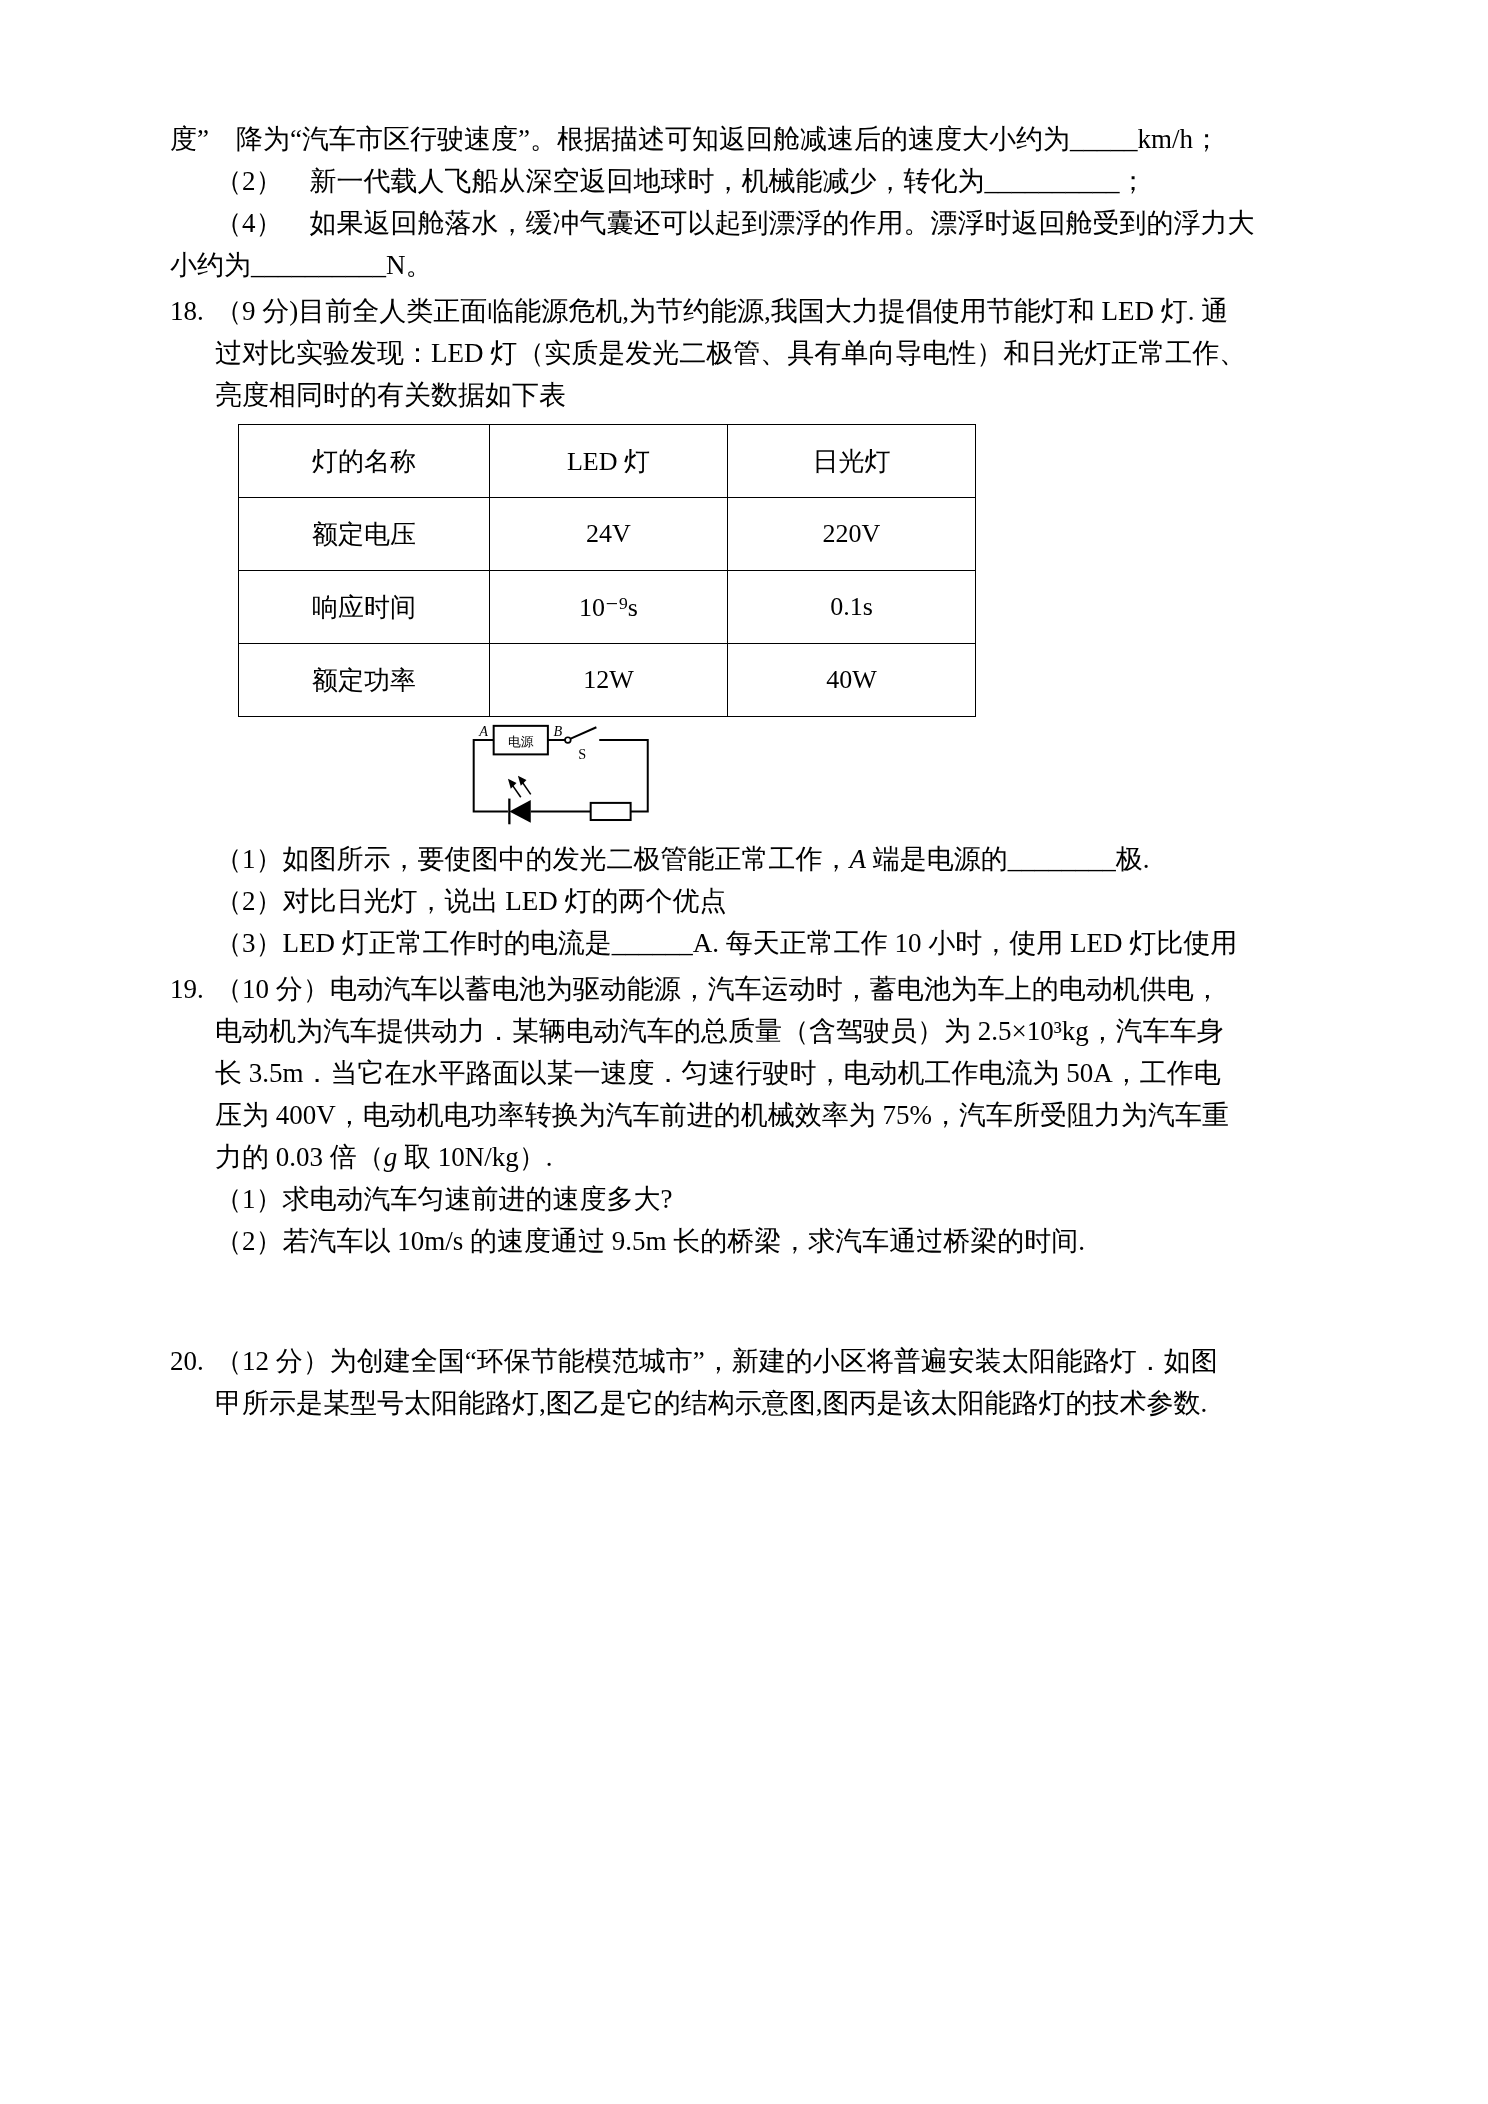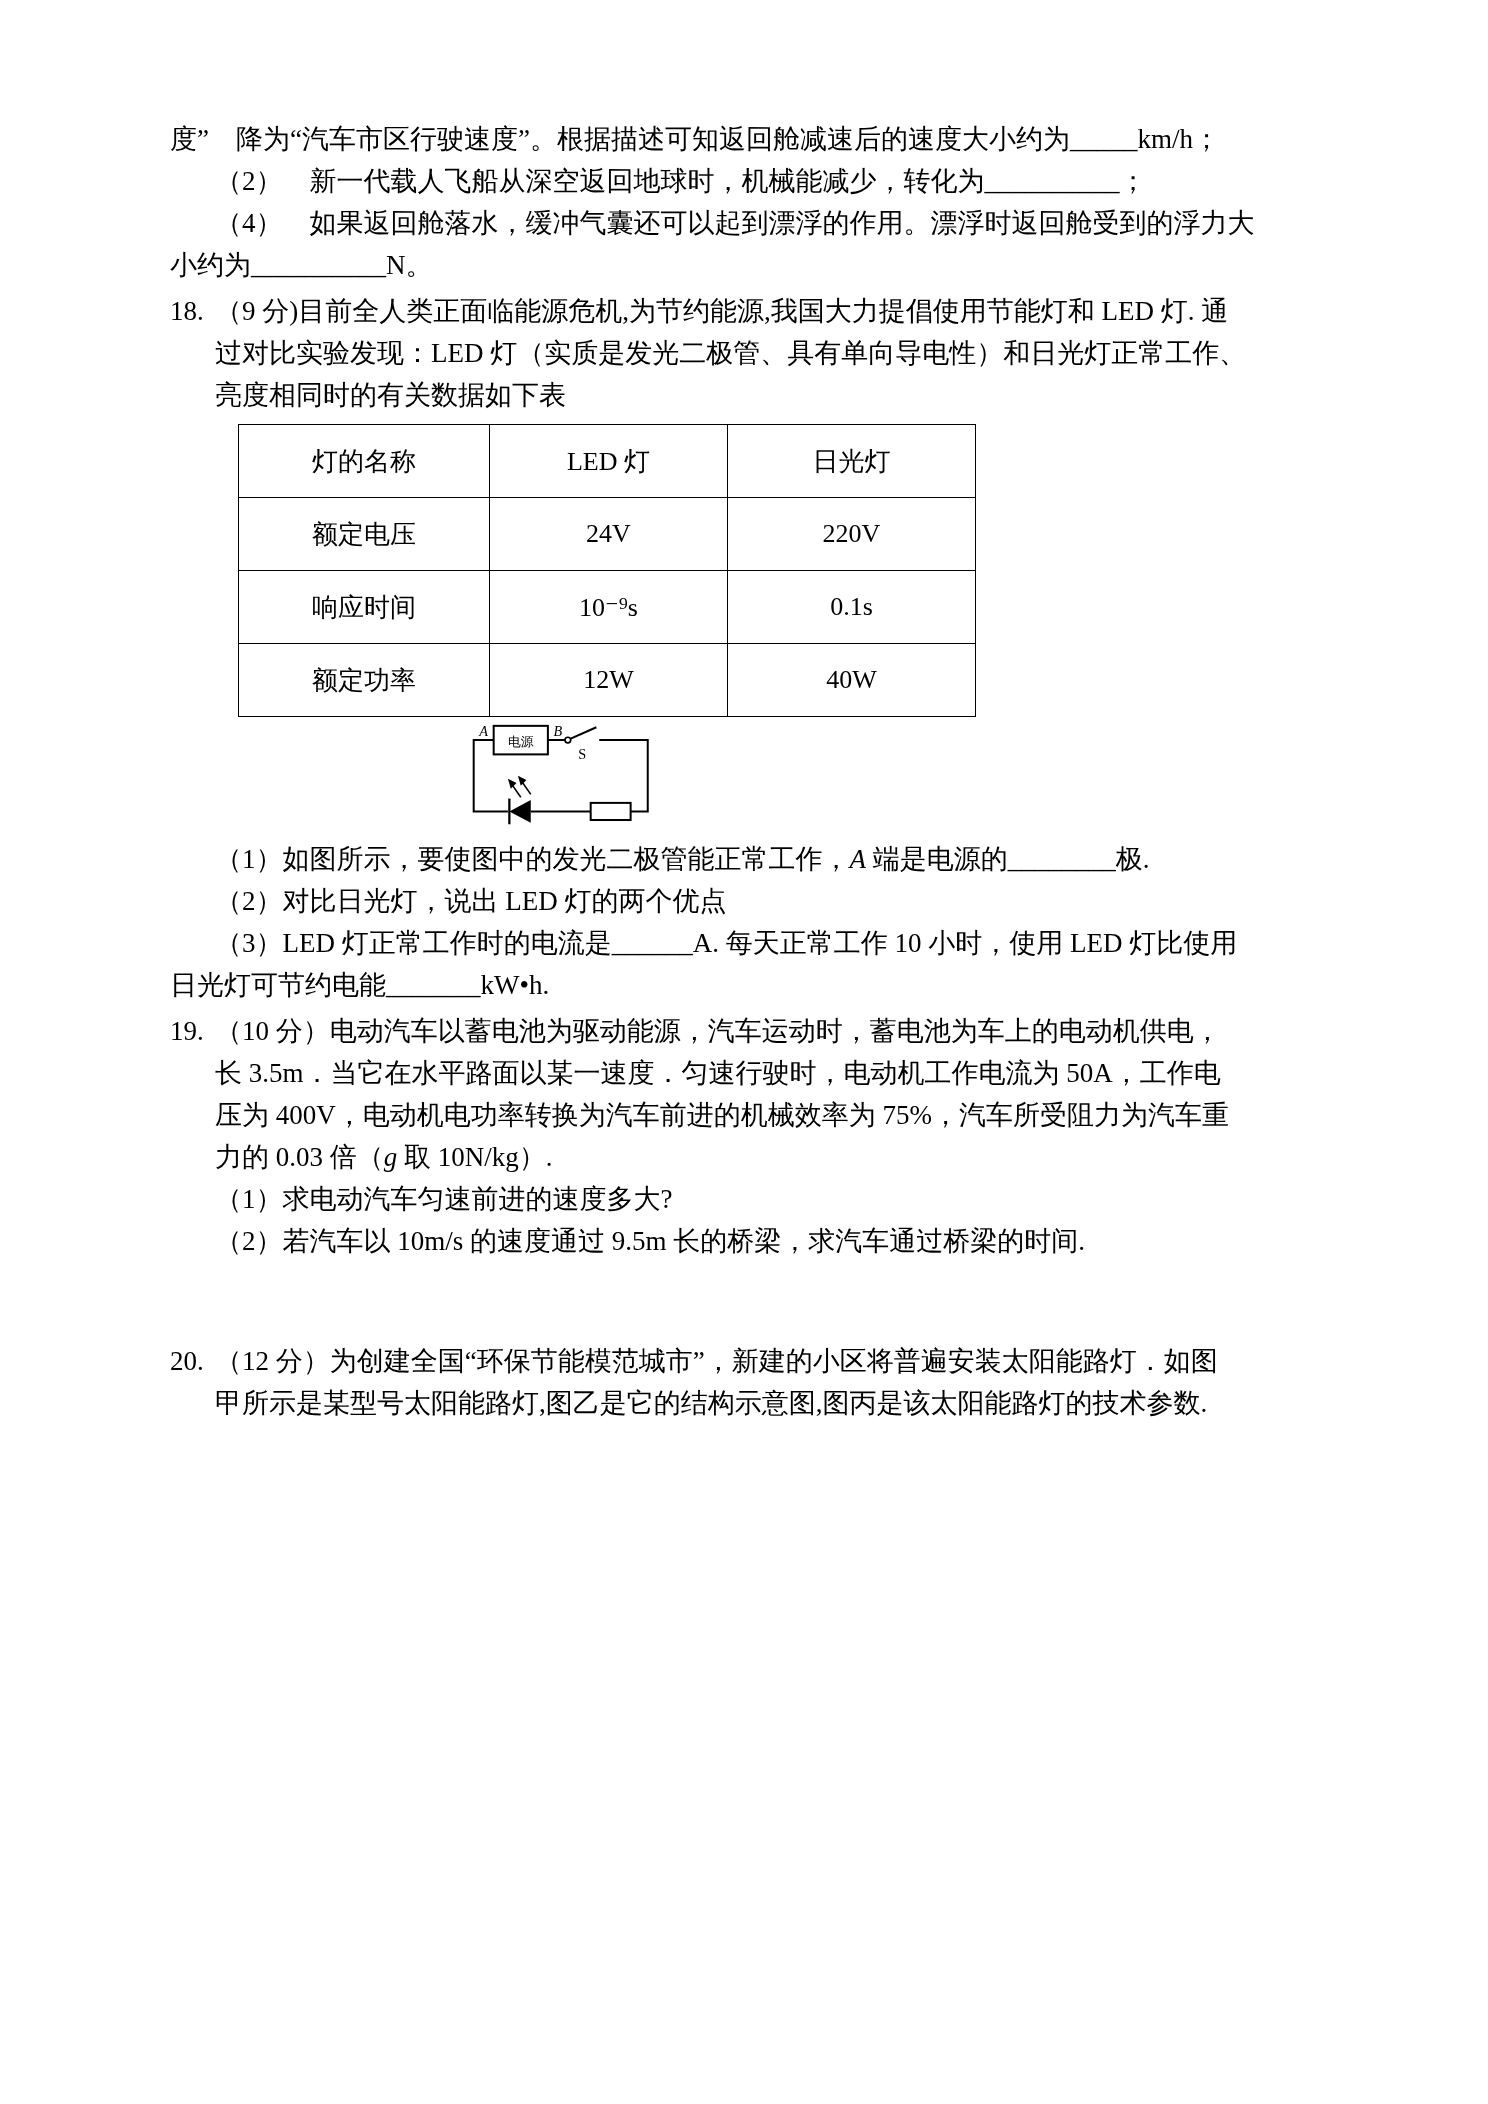--- a/index.html
+++ b/index.html
@@ -92,23 +92,23 @@
     <polygon points="37,37 43,40 39,44" fill="#000"></polygon>
     <text x="13" y="9" font-size="10" font-style="italic" text-anchor="middle">A</text>
     <text x="65" y="9" font-size="10" font-style="italic" text-anchor="middle">B</text>
     <text x="82" y="25" font-size="10" text-anchor="middle">S</text>
     <text x="39" y="16" font-size="9" text-anchor="middle">电源</text>
   </svg>
 
   <p class="line ind"><span>（1）如图所示，要使图中的发光二极管能正常工作，</span><i>A</i><span> 端是电源的________极.</span></p>
   <p class="line ind">（2）对比日光灯，说出 LED 灯的两个优点</p>
   <p class="line ind">（3）LED 灯正常工作时的电流是______A. 每天正常工作 10 小时，使用 LED 灯比使用</p>
-  <p class="line">日光灯可节约电能_______kW•h.</p>
 
   <p class="line qline"><span class="qnum">19.</span><span>（10 分）电动汽车以蓄电池为驱动能源，汽车运动时，蓄电池为车上的电动机供电，</span></p>
+  <p class="line ind">电动机为汽车提供动力．某辆电动汽车的总质量（含驾驶员）为 2.5×10³kg，汽车车身</p>
   <p class="line ind">长 3.5m．当它在水平路面以某一速度．匀速行驶时，电动机工作电流为 50A，工作电</p>
   <p class="line ind">压为 400V，电动机电功率转换为汽车前进的机械效率为 75%，汽车所受阻力为汽车重</p>
   <p class="line ind"><span>力的 0.03 倍（</span><i>g</i><span> 取 10N/kg）.</span></p>
   <p class="line ind">（1）求电动汽车匀速前进的速度多大?</p>
   <p class="line ind">（2）若汽车以 10m/s 的速度通过 9.5m 长的桥梁，求汽车通过桥梁的时间.</p>
 
   <p class="line qline gap-q20"><span class="qnum">20.</span><span>（12 分）为创建全国“环保节能模范城市”，新建的小区将普遍安装太阳能路灯．如图</span></p>
   <p class="line ind">甲所示是某型号太阳能路灯,图乙是它的结构示意图,图丙是该太阳能路灯的技术参数.</p>
 
 </div>

